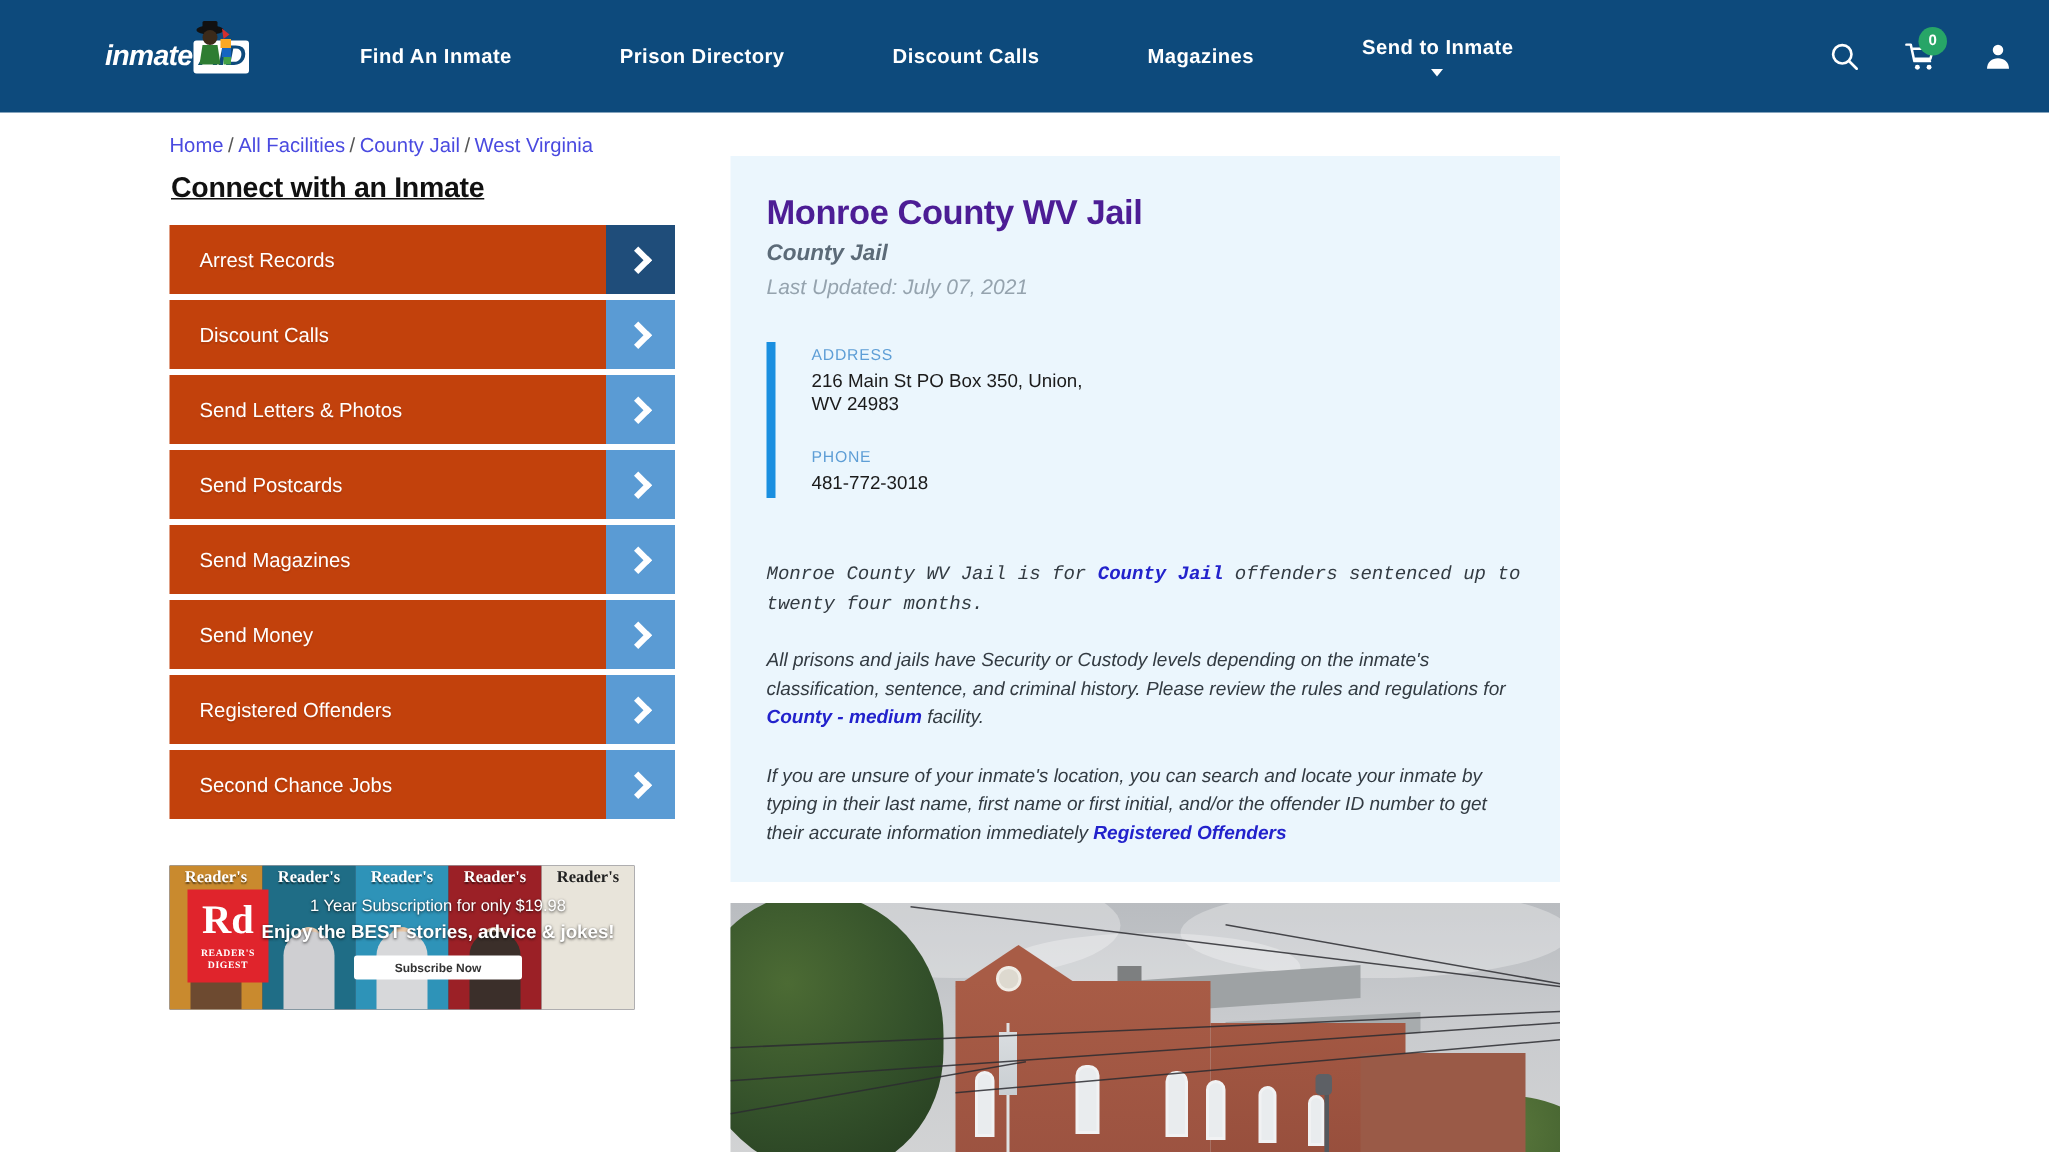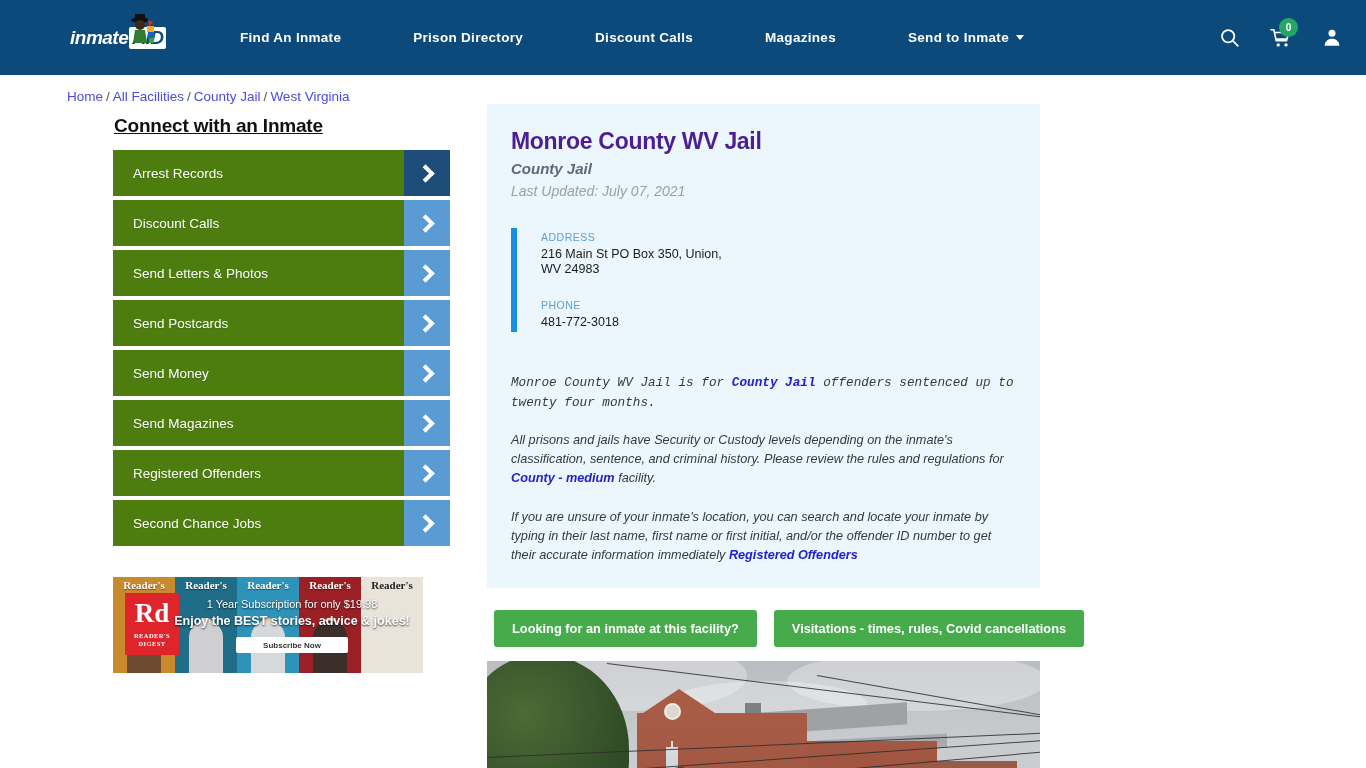--- a/index.html
+++ b/index.html
@@ -50,21 +50,21 @@
     color: #ffffff;
     font-size: 13.5px;
     font-weight: bold;
     letter-spacing: 0.3px;
     padding: 8px 10px;
     margin-right: 52px;
     white-space: nowrap;
     cursor: pointer;
     text-decoration: none;
   }
-  .nav-item:last-child { margin-right: 0; }
+  .nav-item:last-child { margin-right: 0; flex-direction: column; }
   .nav-item.dropdown { display: flex; align-items: center; gap: 7px; }
   .caret {
     width: 0; height: 0;
     border-left: 4.5px solid transparent;
     border-right: 4.5px solid transparent;
     border-top: 5px solid #ffffff;
   }
 
   .header-icons {
     display: flex;
@@ -81,21 +81,21 @@
     width: 19px; height: 19px;
     border-radius: 50%;
     background: #27a567;
     color: #ffffff;
     font-size: 10px; font-weight: bold;
     display: flex; align-items: center; justify-content: center;
   }
 
   
   .breadcrumb {
-    padding: 14px 0 0 67px;
+    padding: 14px 0 0 113px;
     font-size: 13.5px;
     color: #444;
   }
   .breadcrumb a { color: #4a4ae0; text-decoration: none; cursor: pointer; }
   .breadcrumb .sep { color: #555; margin: 0 3px; }
 
   
   .page { display: flex; padding: 0 0 0 113px; }
   .sidebar { width: 337px; flex: 0 0 337px; }
   .main { flex: 1 1 auto; padding-left: 37px; }
@@ -104,21 +104,21 @@
     font-size: 19px;
     font-weight: bold;
     color: #111111;
     text-decoration: underline;
     margin: 11px 0 13px 1px;
     letter-spacing: -0.2px;
   }
 
   .side-btn {
     height: 46px;
-    background: #4d7c0f;
+    background: #c2410c;
     display: flex;
     align-items: center;
     margin-bottom: 4px;
     cursor: pointer;
     position: relative;
   }
   .side-btn-label {
     color: #ffffff;
     font-size: 13.5px;
     padding-left: 20px;
@@ -449,27 +449,27 @@
             <span class="chev"></span>
           </span>
         </div>
         <div class="side-btn">
           <span class="side-btn-label">Send Postcards</span>
           <span class="side-arrow">
             <span class="chev"></span>
           </span>
         </div>
         <div class="side-btn">
+          <span class="side-btn-label">Send Magazines</span>
+          <span class="side-arrow">
+            <span class="chev"></span>
+          </span>
+        </div>
+        <div class="side-btn">
           <span class="side-btn-label">Send Money</span>
-          <span class="side-arrow">
-            <span class="chev"></span>
-          </span>
-        </div>
-        <div class="side-btn">
-          <span class="side-btn-label">Send Magazines</span>
           <span class="side-arrow">
             <span class="chev"></span>
           </span>
         </div>
         <div class="side-btn">
           <span class="side-btn-label">Registered Offenders</span>
           <span class="side-arrow">
             <span class="chev"></span>
           </span>
         </div>
@@ -539,24 +539,20 @@
         </div>
       </div>
 
       <div id="para-list">
           <div class="para first"><span>Monroe County WV Jail is for </span><b>County Jail</b><span> offenders sentenced up to twenty four months.</span></div>
           <div class="para"><span>All prisons and jails have Security or Custody levels depending on the inmate's classification, sentence, and criminal history. Please review the rules and regulations for </span><b>County - medium</b><span> facility.</span></div>
           <div class="para"><span>If you are unsure of your inmate's location, you can search and locate your inmate by typing in their last name, first name or first initial, and/or the offender ID number to get their accurate information immediately </span><b>Registered Offenders</b></div>
         </div>
     </div>
 
-    <div class="cta-row">
-      <button class="cta">Looking for an inmate at this facility?</button>
-      <button class="cta">Visitations - times, rules, Covid cancellations</button>
-    </div>
 
     <div class="photo">
       <div class="sky-cloud" style="left:40px;top:-20px;width:220px;height:70px"></div>
       <div class="sky-cloud" style="left:300px;top:-10px;width:260px;height:60px"></div>
       <div class="sky-cloud" style="left:180px;top:20px;width:200px;height:46px"></div>
 
       <div class="tree tree-big"></div>
       <div class="tree tree-r"></div>
 
       <div class="gable"></div>

